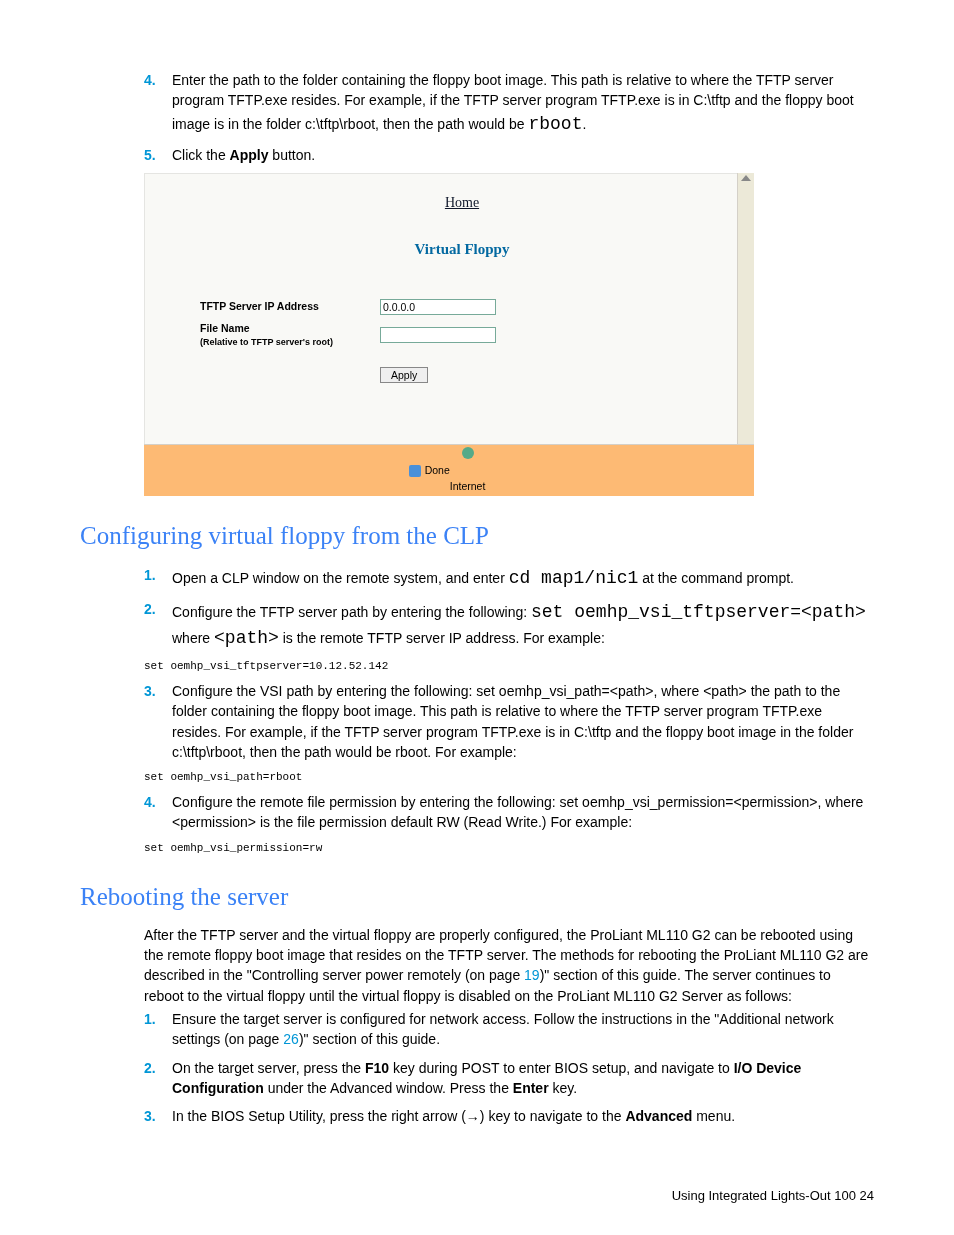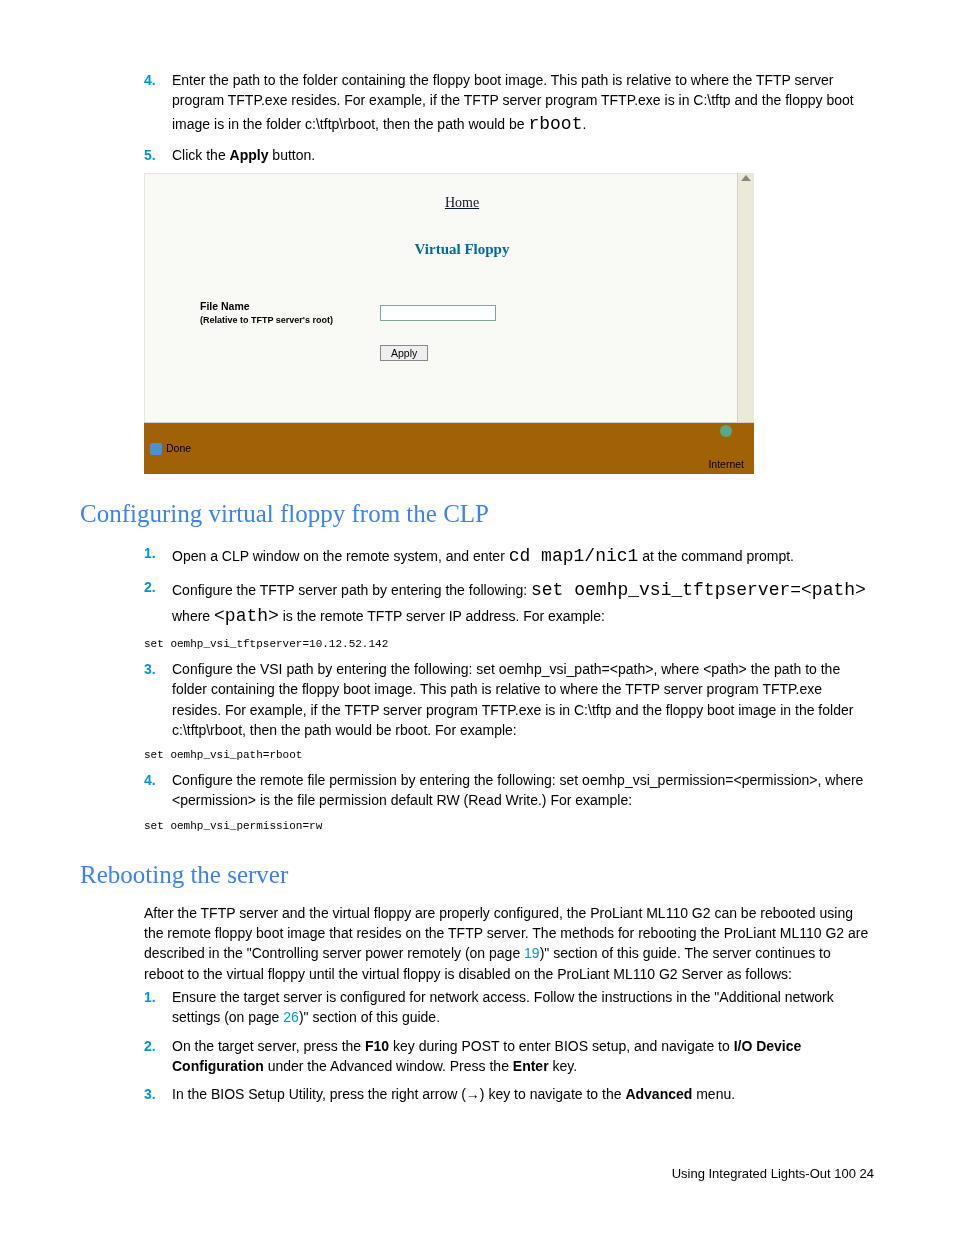--- a/index.html
+++ b/index.html
@@ -39,21 +39,21 @@
     box-shadow: inset 0 0 0 1px #e5e5e2;
   }
   .embed-inner { padding: 20px 30px 60px 56px; position:relative;}
   .home { color: #0f172a; text-decoration: underline; font-family: "Times New Roman", serif; font-size:14px; text-align:center; margin-bottom:26px;}
   .vfloppy { color: #0369a1; font-weight:bold; font-family: "Times New Roman", serif; font-size:15px; text-align:center; margin-bottom:38px;}
   .formrow { display:flex; align-items:center; margin-bottom:6px;}
   .formrow .lbl { width: 180px; font-weight:bold; font-size:10.5px;}
   .formrow .sub { font-weight:bold; font-size:9px; display:block;}
   .formrow input { width:110px; font-size:10.5px; border:1px solid #7a9; background:#fff; padding:1px 2px;}
   .applybtn { margin-left:180px; margin-top:12px; font-size:10.5px; background:#efefef; border:1px solid #888; padding:1px 10px; display:inline-block;}
-  .statusbar { display:flex; justify-content:space-between; align-items:center; background:#a16207; border-top:1px solid #d4d0c8; padding:2px 10px 2px 6px; font-size:10.5px;}
+  .statusbar { display:flex; justify-content:center; align-items:center; background:#fdba74; border-top:1px solid #d4d0c8; padding:2px 10px 2px 6px; font-size:10.5px;}
   .statusbar .left { display:flex; align-items:center; gap:4px;}
   .statusbar .right { display:flex; align-items:center; gap:20px;flex-direction:column;}
   .ie-icon { width:12px; height:12px; display:inline-block; background:#4a90d9; border-radius:2px;}
   .net-icon { width:12px; height:12px; display:inline-block; background:#5a8; border-radius:50%;}
   .scroll-col { position:absolute; right:0; top:0; bottom:0; width:16px; background:#ece9d8; border-left:1px solid #d4d0c8;}
   .scroll-col::before{content:"";position:absolute;top:2px;left:3px;width:0;height:0;border-left:5px solid transparent;border-right:5px solid transparent;border-bottom:6px solid #888;}
   .embed-wrap{position:relative;}
 </style>
 </head>
 <body>
@@ -71,20 +71,24 @@
       <span>Click the </span><b>Apply</b><span> button.</span>
     </div>
   </div>
 </div>
 
 <div class="embed">
   <div class="embed-wrap">
   <div class="embed-inner">
     <div class="home">Home</div>
     <div class="vfloppy">Virtual Floppy</div>
+    <div class="formrow">
+      <div class="lbl">TFTP Server IP Address</div>
+      <input type="text" value="0.0.0.0" style="">
+    </div>
     <div class="formrow">
       <div class="lbl">
         <span>File Name</span>
         <span class="sub">(Relative to TFTP server's root)</span>
       </div>
       <input type="text" style="">
     </div>
     <button class="applybtn">Apply</button>
   </div>
   <div class="scroll-col"></div>

